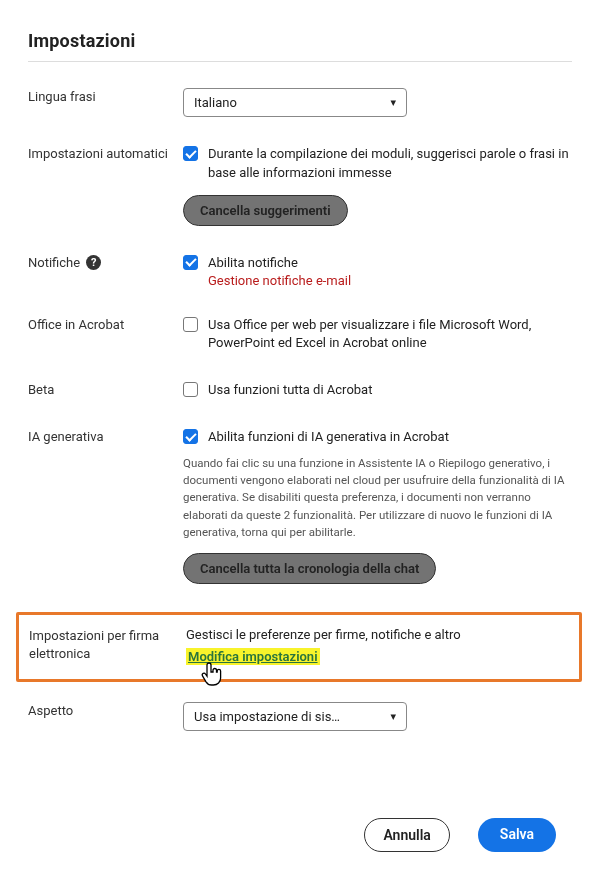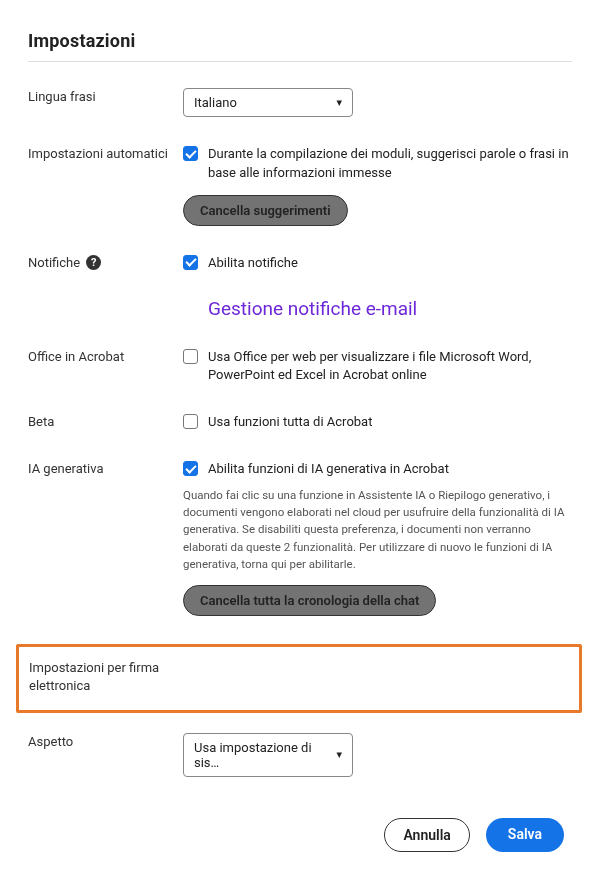--- a/index.html
+++ b/index.html
@@ -44,21 +44,21 @@
       flex: 1;
       font-size: 13px;
     }
     .select {
       display: inline-flex;
       align-items: center;
       justify-content: space-between;
       border: 1px solid #888;
       border-radius: 4px;
       padding: 6px 10px;
-      width: 170px;
+      width: 224px;
       font-size: 13px;
       cursor: pointer;
     }
     .chevron {
       font-size: 11px;
     }
     .check-line {
       display: flex;
       align-items: flex-start;
       gap: 10px;
@@ -94,25 +94,25 @@
       border: 1.5px solid #333;
       border-radius: 18px;
       padding: 7px 16px;
       font-size: 13px;
       font-weight: 600;
       cursor: pointer;
       background: #737373;
       margin-top: 12px;
     }
     .link {
-      color: #6d28d9;
-      font-size: 19px;
+      color: #b91c1c;
+      font-size: 13px;
       cursor: pointer;
       display: inline-block;
-      margin-top: 24px;
+      margin-top: 0;
       padding-left: 25px;
     }
     .desc-small {
       font-size: 11.5px;
       color: #555;
       line-height: 1.5;
       margin-top: 8px;
     }
     .help-icon {
       width: 15px;
@@ -153,23 +153,23 @@
     }
     .cursor-hand {
       position: absolute;
       left: 14px;
       top: 14px;
       pointer-events: none;
     }
     .footer {
       position: absolute;
       bottom: 28px;
-      right: 36px;
-      display: flex;
-      gap: 16px;
+      right: 44px;
+      display: flex;
+      gap: 28px;
     }
     .btn-cancel {
       border: 1.5px solid #333;
       border-radius: 18px;
       padding: 8px 18px;
       font-size: 14px;
       font-weight: 600;
       background: #fff;
       cursor: pointer;
     }
@@ -255,20 +255,29 @@
       <div class="checkbox checked"></div>
       <div class="check-text">Abilita funzioni di IA generativa in Acrobat</div>
     </div>
     <div class="desc-small">Quando fai clic su una funzione in Assistente IA o Riepilogo generativo, i documenti vengono elaborati nel cloud per usufruire della funzionalità di IA generativa. Se disabiliti questa preferenza, i documenti non verranno elaborati da queste 2 funzionalità. Per utilizzare di nuovo le funzioni di IA generativa, torna qui per abilitarle.</div>
     <div class="pill-btn">Cancella tutta la cronologia della chat</div>
   </div>
 </div>
 
 <div class="highlight-box">
   <div class="label-col">Impostazioni per firma elettronica</div>
+  <div class="control-col">
+    <div>Gestisci le preferenze per firme, notifiche e altro</div>
+    <span class="edit-link">
+      <span>Modifica impostazioni</span>
+      <svg class="cursor-hand" width="24" height="26" viewBox="0 0 24 26">
+        <path d="M7 3 C7 1.7 8 1 9 1 C10 1 11 1.7 11 3 L11 10 L13 10 L13 8.2 C13 7.2 13.8 6.5 14.7 6.5 C15.7 6.5 16.5 7.2 16.5 8.2 L16.5 10 L17.2 10 L17.2 9 C17.2 8 18 7.3 18.9 7.3 C19.8 7.3 20.6 8 20.6 9 L20.6 16 C20.6 20 17.5 23 13.5 23 L11.5 23 C9 23 7.2 21.7 6 19.8 L2.5 13.8 C2 12.9 2.3 11.8 3.2 11.3 C4 10.9 5 11.2 5.5 12 L7 14.2 Z" fill="#fff" stroke="#000" stroke-width="1.3"></path>
+      </svg>
+    </span>
+  </div>
 </div>
 
 <div class="row">
   <div class="label-col">Aspetto</div>
   <div class="control-col">
     <div class="select">
       <span>Usa impostazione di sis…</span>
       <span class="chevron">▾</span>
     </div>
   </div>

